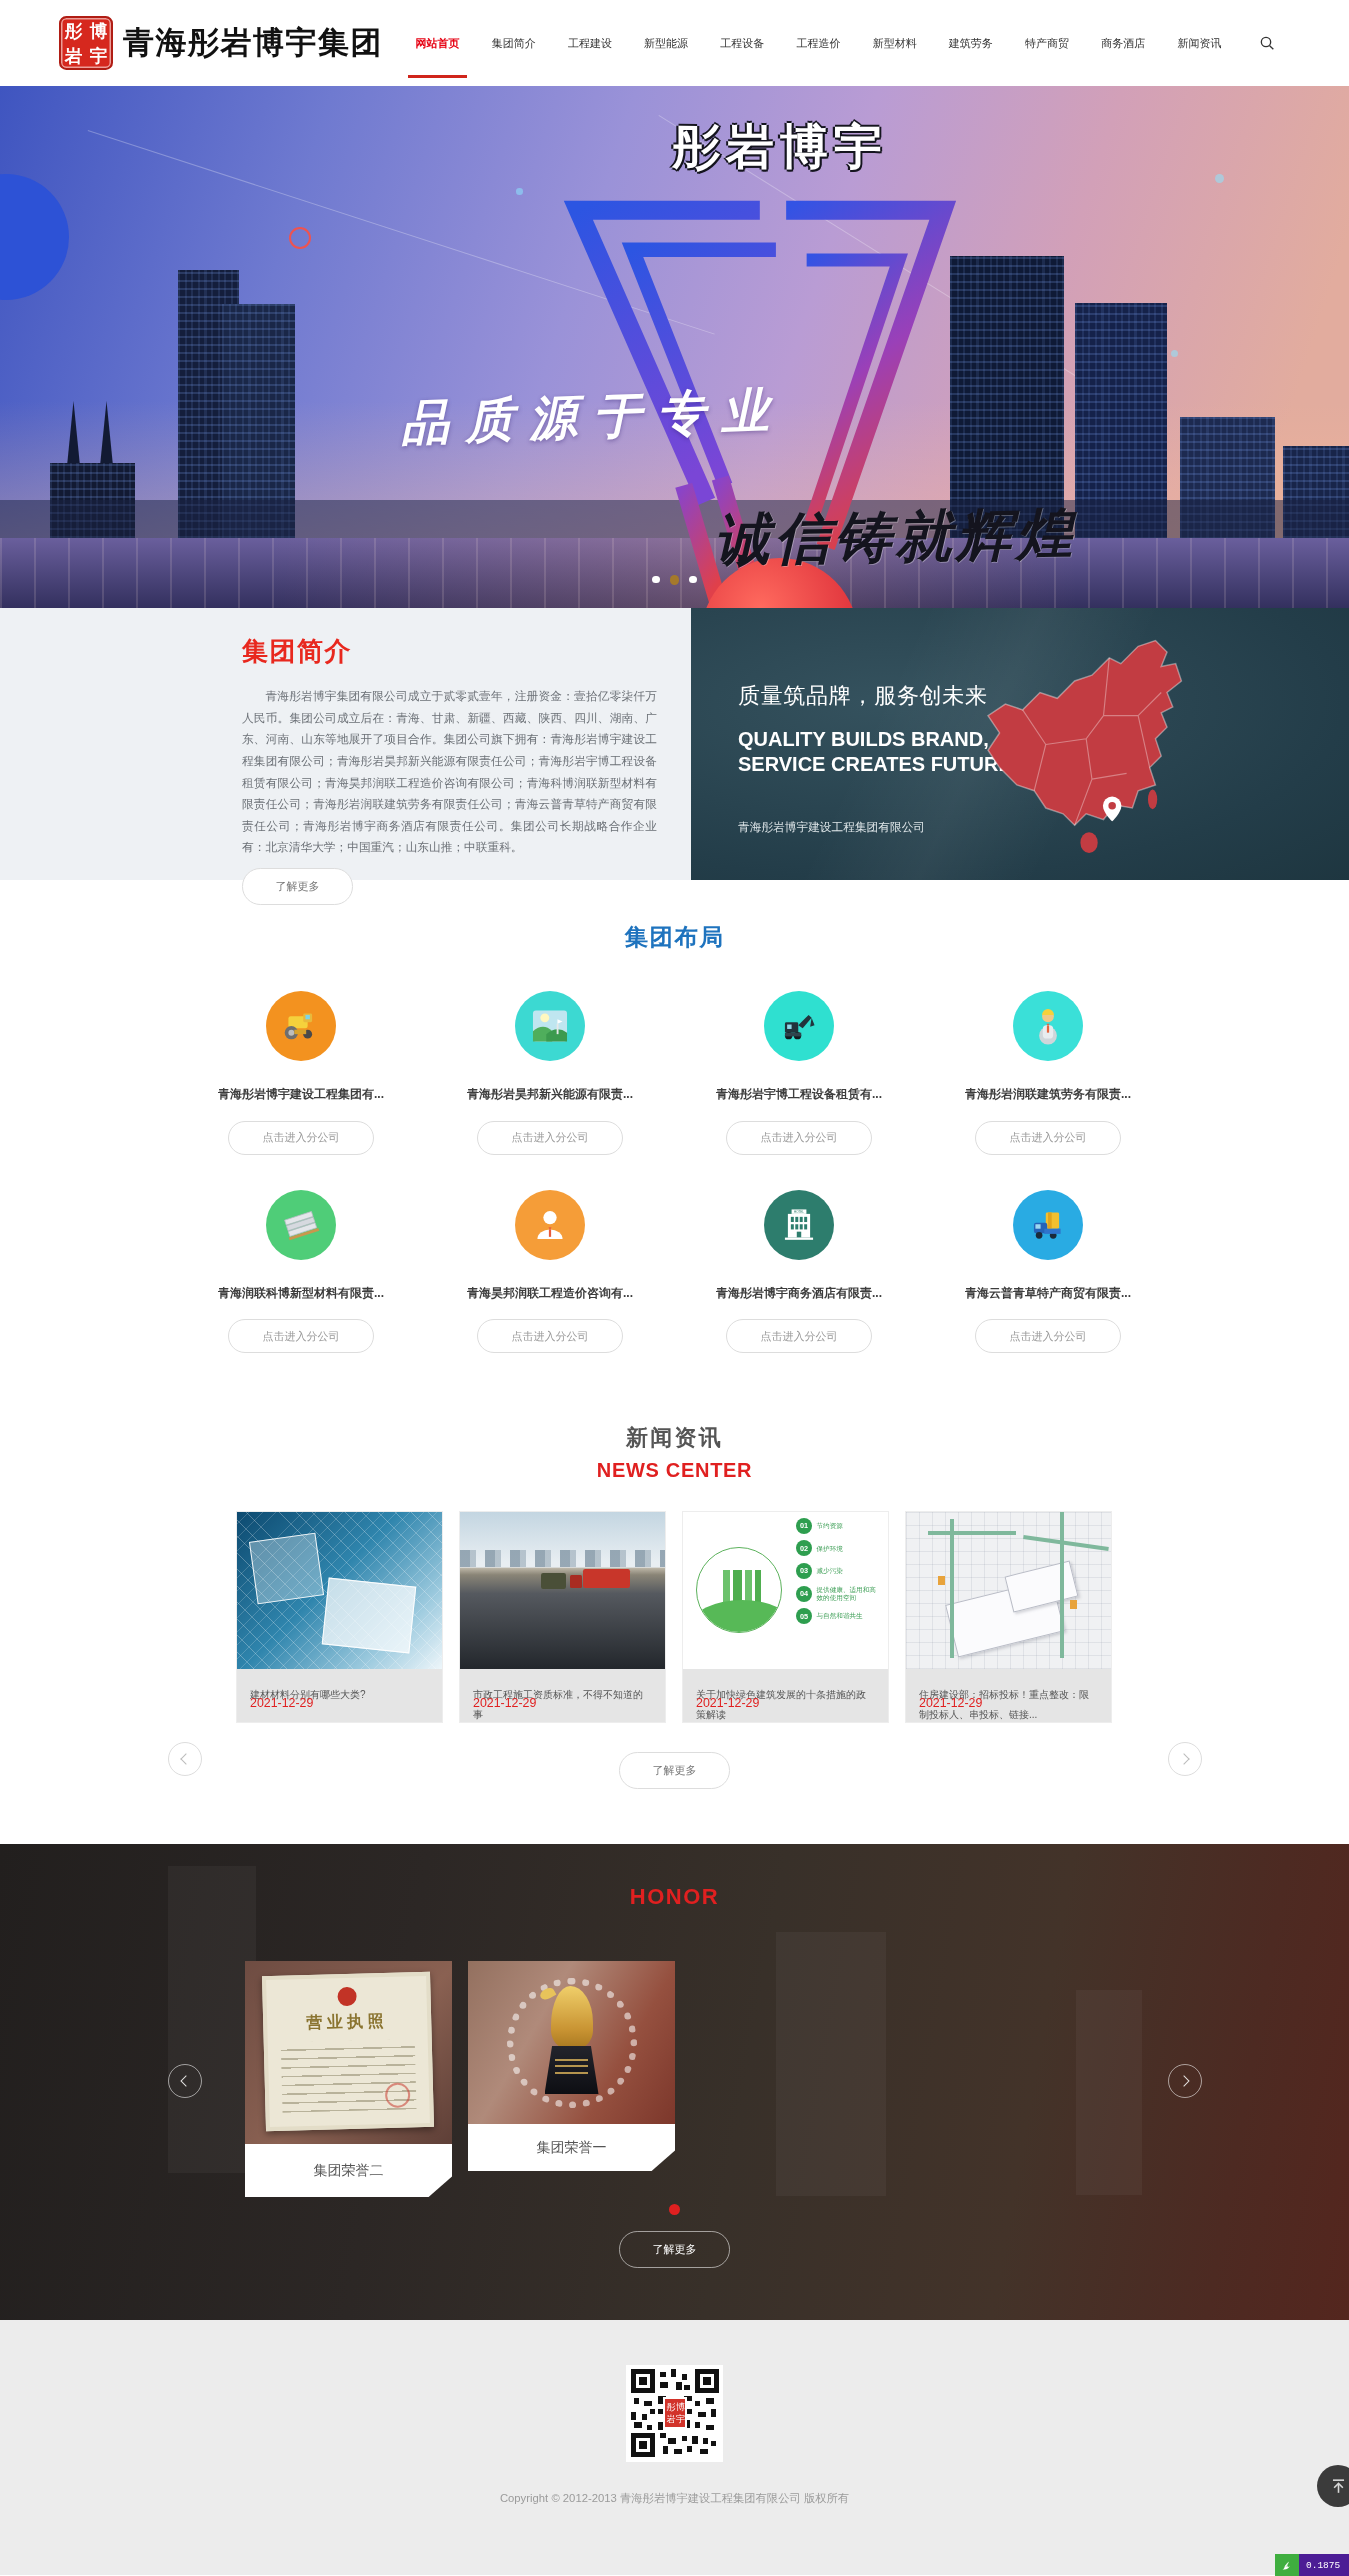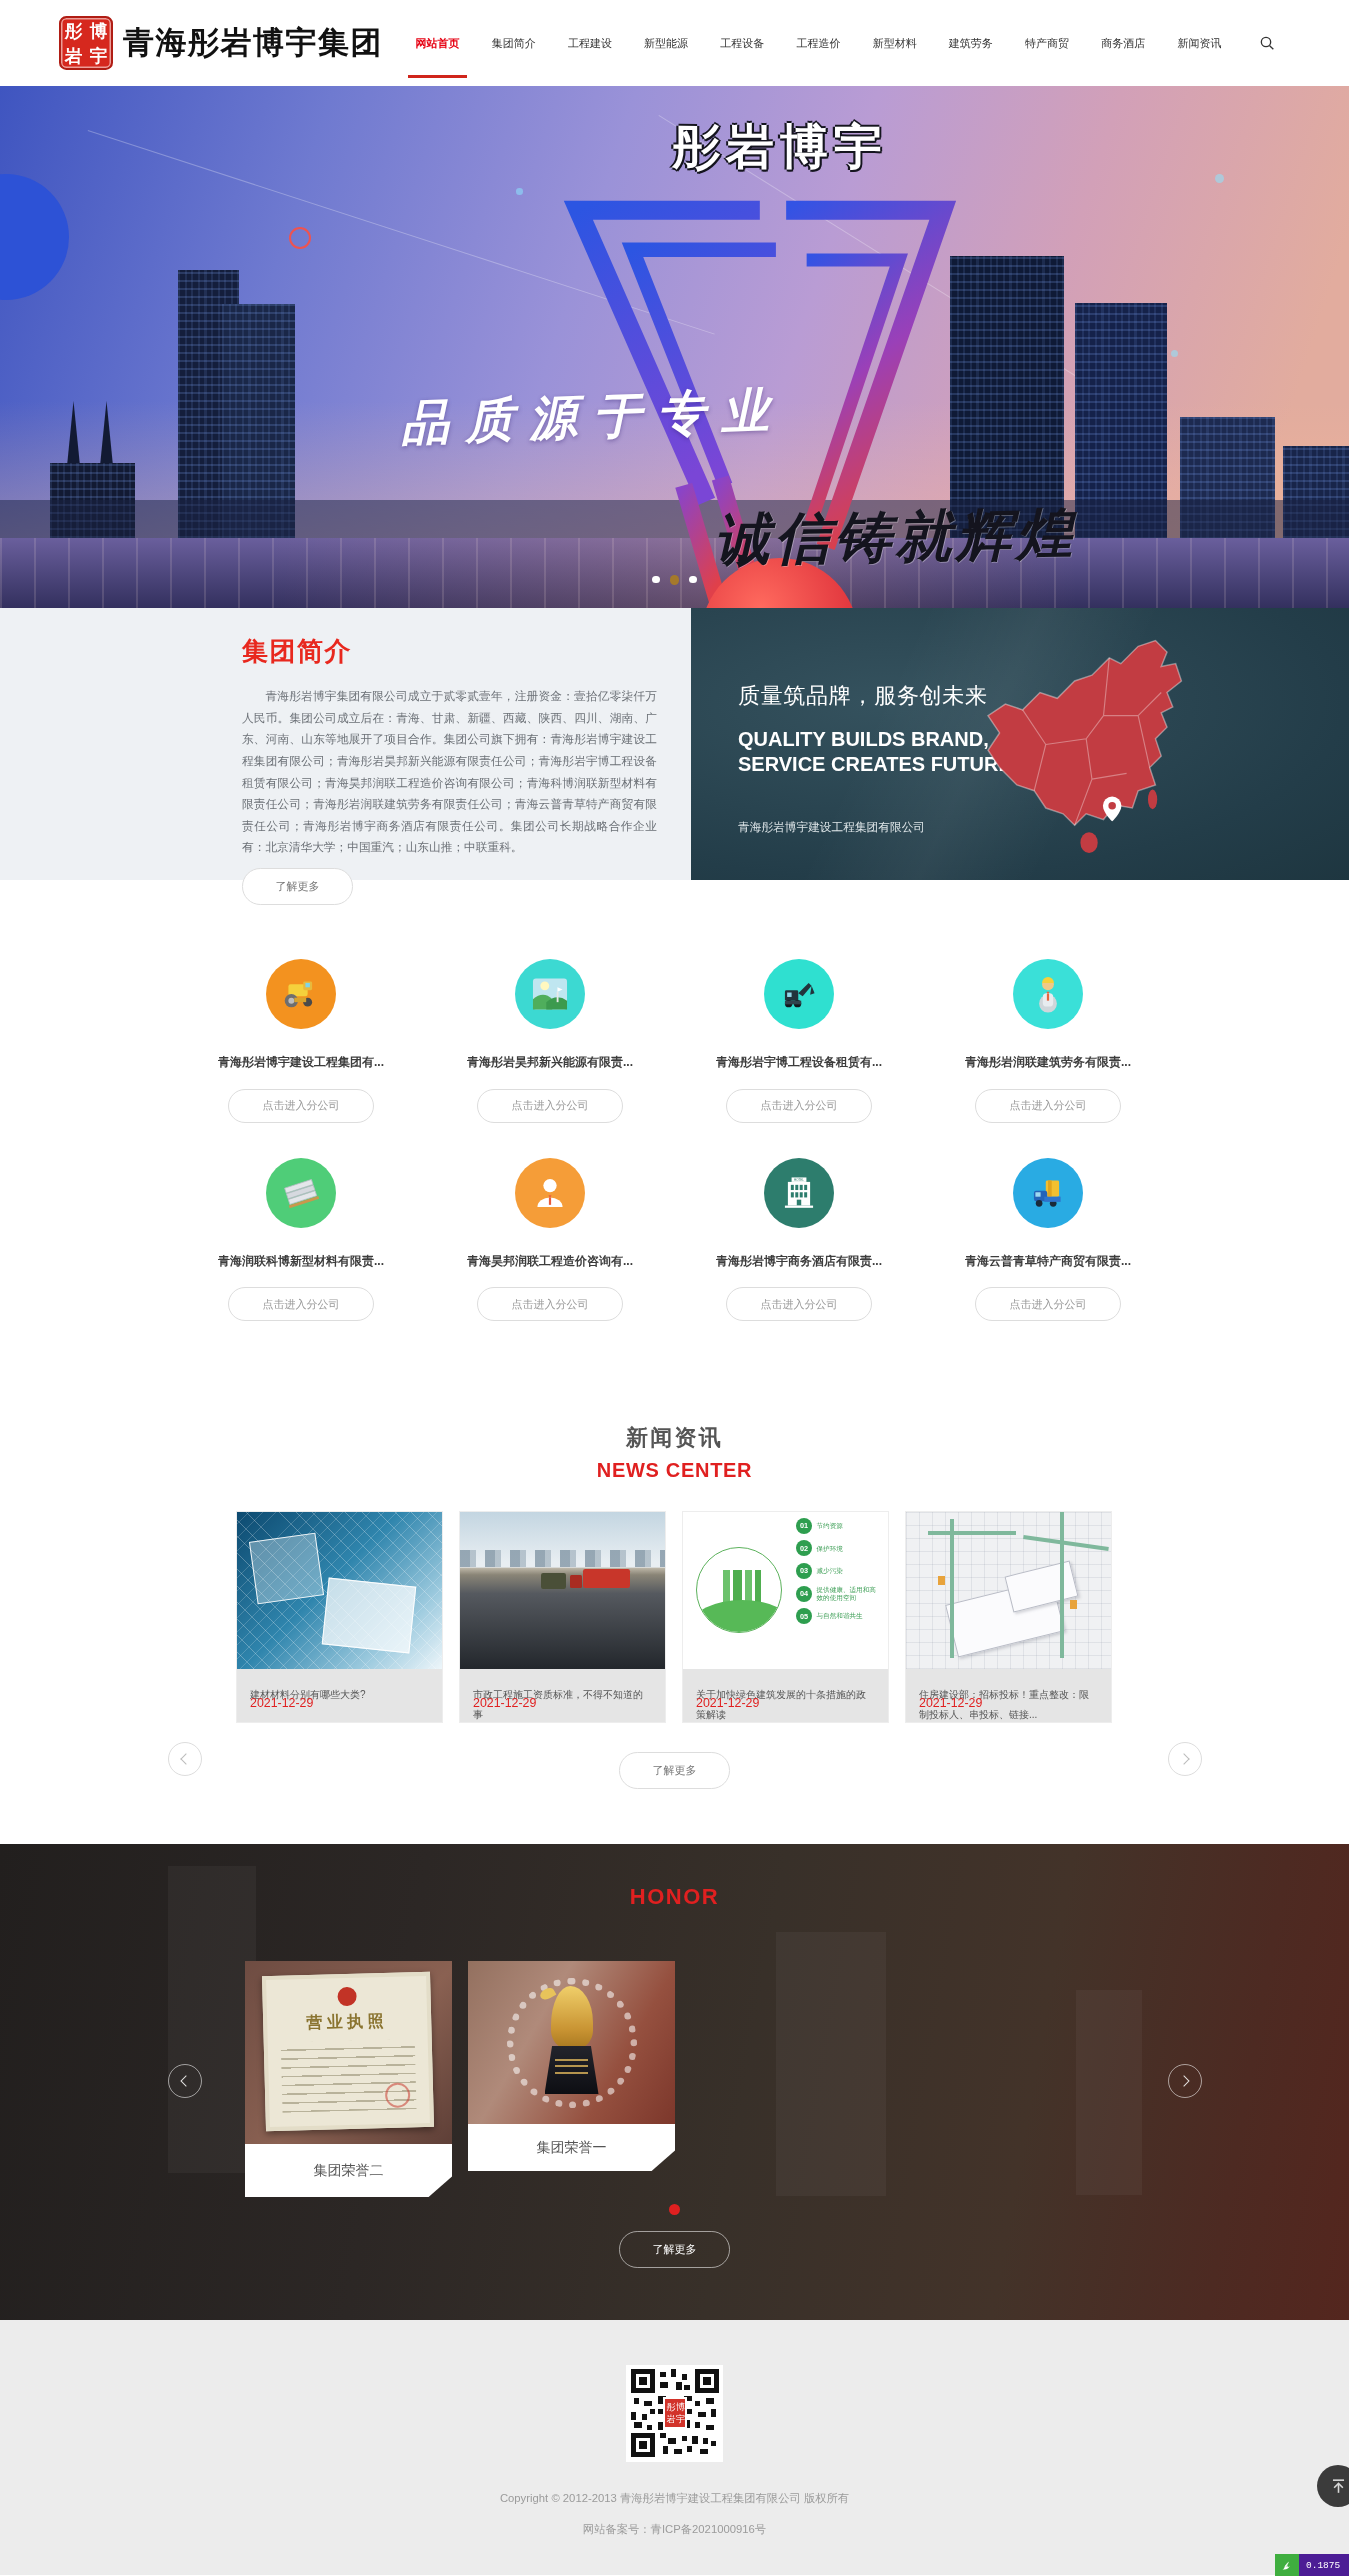--- a/index.html
+++ b/index.html
@@ -271,20 +271,21 @@
         <ellipse cx="67" cy="59" rx="1.6" ry="3.4" fill="#c23c42"></ellipse>
         <g>
           <path d="M53 58 a3.2 3.2 0 0 1 3.2 3.2 c0 2.4 -3.2 5.4 -3.2 5.4 s-3.2 -3 -3.2 -5.4 A3.2 3.2 0 0 1 53 58 Z" fill="#fff"></path>
           <circle cx="53" cy="61.2" r="1.3" fill="#c23c42"></circle>
         </g>
       </svg>
     </div>
   </section>
 
   <section class="layout-section">
+    <h2 class="section-title-blue">集团布局</h2>
     <div class="company-grid">
 
       <div class="company-card">
         <div class="company-circle" style="background:#f3921f">
           <svg class="cicon" viewBox="0 0 54 54">
               <rect x="10" y="14" width="26" height="16" rx="3" fill="#f5d13c"></rect>
               <rect x="30" y="10" width="12" height="12" rx="2" fill="#e8b93c"></rect>
               <rect x="33" y="12" width="6" height="6" fill="#7fd4e8"></rect>
               <circle cx="14" cy="36" r="9" fill="#6e6e6e"></circle>
               <circle cx="14" cy="36" r="4" fill="#bdbdbd"></circle>
@@ -588,21 +589,20 @@
           <g fill="#fff" font-family="serif" font-size="3.4" text-anchor="middle">
             <text x="15" y="15.4">彤</text>
               <text x="18.6" y="15.4">博</text>
             <text x="15" y="20">岩</text>
               <text x="18.6" y="20">宇</text>
           </g>
         </svg>
       </div>
     </div>
     <p class="footer-line fl1">Copyright © 2012-2013 青海彤岩博宇建设工程集团有限公司 版权所有</p>
-    <p class="footer-line fl3">网站备案号：青ICP备2021000916号</p>
   </footer>
 
   <div class="back-top">
     <svg width="19" height="19" viewBox="0 0 24 24" fill="none" stroke="#d8d8d8" stroke-width="2">
       <path d="M5 4h14"></path>
         <path d="M12 20V9"></path>
         <path d="M6.5 13.5 L12 8 L17.5 13.5"></path>
     </svg>
   </div>
   <div class="perf-badge">

